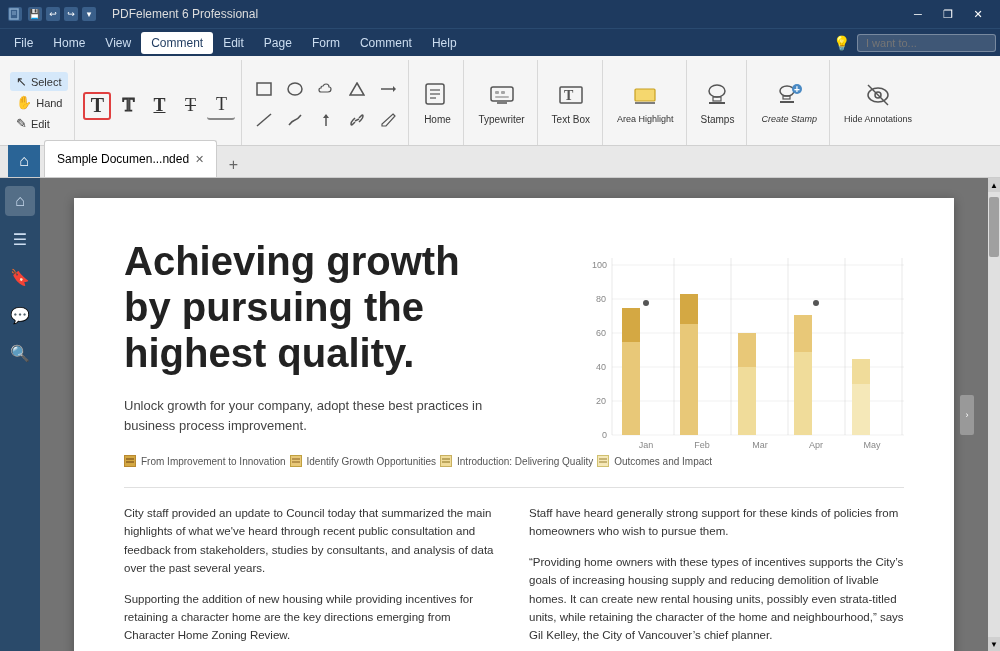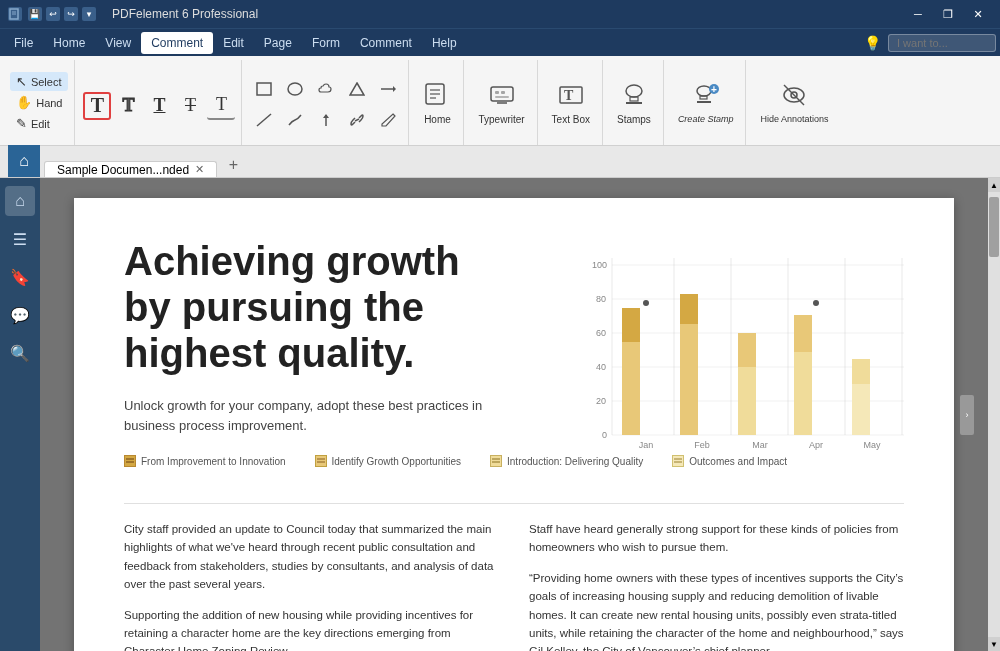--- a/index.html
+++ b/index.html
@@ -51,21 +51,21 @@
       color: #ccddf0;
       font-size: 12px;
     }
     .search-box {
       background: rgba(255,255,255,0.15);
       border: 1px solid rgba(255,255,255,0.3);
       border-radius: 3px;
       padding: 2px 8px;
       color: white;
       font-size: 11px;
-      width: 108px;
+      width: 139px;
     }
 
     
     .ribbon {
       height: 90px;
       background: #f5f5f5;
       border-bottom: 1px solid #d0d0d0;
       display: flex;
       align-items: stretch;
       padding: 4px 4px 0 4px;
@@ -151,21 +151,21 @@
       height: 32px;
       background: #2a6496;
       display: flex;
       align-items: center;
       justify-content: center;
       color: white;
       font-size: 16px;
       cursor: pointer;
     }
     .tab-item {
-      height: 16px;
+      height: 37px;
       background: white;
       border: 1px solid #ccc;
       border-bottom: none;
       padding: 0 12px;
       display: flex;
       align-items: center;
       gap: 6px;
       font-size: 12px;
       cursor: pointer;
       border-radius: 3px 3px 0 0;
@@ -262,24 +262,24 @@
       right: 40px;
       width: 330px;
       height: 240px;
     }
 
     .chart-svg { width: 100%; height: 100%; }
 
     
     .legend-area {
       display: flex;
-      gap: 29px;
+      gap: 4px;
       margin-top: 10px;
       flex-wrap: wrap;
-      margin-bottom: 36px;
+      margin-bottom: 20px;
     }
     .legend-item {
       display: flex;
       align-items: center;
       gap: 5px;
       font-size: 10px;
       color: #555;
     }
     .legend-box {
       width: 12px;
@@ -536,20 +536,33 @@
           <svg width="28" height="28" viewBox="0 0 28 28">
               <rect x="3" y="6" width="22" height="16" rx="1" fill="none" stroke="#555" stroke-width="1.5"></rect>
               <text x="7" y="19" font-size="14" font-family="serif" font-weight="bold" fill="#555">T</text>
             </svg>
         </div>
         <span>Text Box</span>
       </div>
     </div>
   </div>
 
+  <div class="ribbon-group">
+    <div class="ribbon-group-items">
+      <div class="ribbon-btn">
+        <div class="ribbon-btn-icon">
+          <svg width="28" height="28" viewBox="0 0 28 28">
+              <rect x="4" y="8" width="20" height="12" rx="1" fill="#f5d76e" stroke="#c8a020" stroke-width="1.2"></rect>
+              <line x1="4" y1="22" x2="24" y2="22" stroke="#555" stroke-width="1.5"></line>
+            </svg>
+        </div>
+        <span style="font-size:9px; text-align:center; line-height:1.2;">Area Highlight</span>
+      </div>
+    </div>
+  </div>
 
   <div class="ribbon-group">
     <div class="ribbon-group-items">
       <div class="ribbon-btn">
         <div class="ribbon-btn-icon">
           <svg width="28" height="28" viewBox="0 0 28 28">
               <ellipse cx="14" cy="10" rx="8" ry="6" fill="none" stroke="#555" stroke-width="1.5"></ellipse>
               <rect x="10" y="16" width="8" height="4" fill="none" stroke="#555" stroke-width="1.2"></rect>
               <line x1="6" y1="22" x2="22" y2="22" stroke="#555" stroke-width="2"></line>
             </svg>

